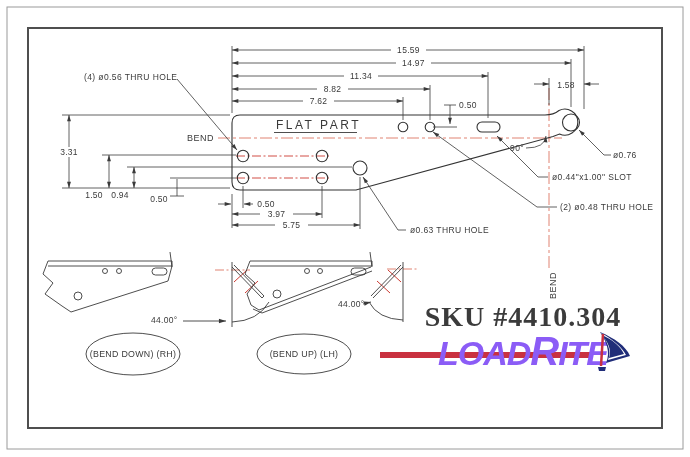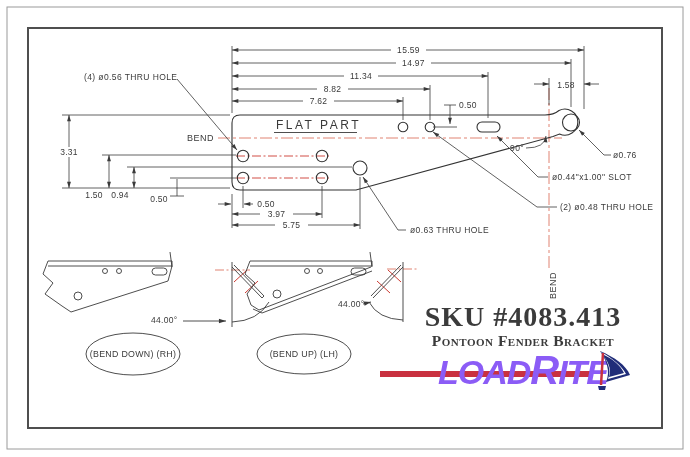--- a/index.html
+++ b/index.html
@@ -171,22 +171,21 @@
 
     <text class="dim" x="151" y="323">44.00°</text>
     <text class="dim" x="338" y="307">44.00°</text>
     <text class="elltxt" x="133" y="357" text-anchor="middle">(BEND DOWN) (RH)</text>
     <text class="elltxt" x="304" y="357" text-anchor="middle">(BEND UP) (LH)</text>
   </g>
 </svg>
 
 
 <div id="titleblock">
-  <div class="sku">SKU #4083.413</div>
-  <div class="product">Pontoon Fender Bracket</div>
+  <div class="sku">SKU #4410.304</div>
   <div id="logo">
     <span class="bar"></span>
     <span class="word">LOAD</span><span class="word big">R</span><span class="word">ITE</span>
     <svg class="sail" width="46" height="44" viewBox="0 0 46 44">
       <path d="M8,2 C22,8 34,16 38,26 L14,33 C19,22 14,11 8,2 Z" fill="#202d79"></path>
       <path d="M9,3 C20,9 30,17 34,25 L16,30 C20,21 15,11 9,3 Z" fill="#fff"></path>
       <path d="M10,5 C21,10 29,17 32,24 L17,28 C20,20 16,12 10,5 Z" fill="#202d79"></path>
       <line x1="11" y1="4" x2="9" y2="36" stroke="#c93140" stroke-width="2.5"></line>
       <path d="M6,37 L14,37 L13,41 L7,41 Z" fill="#202d79"></path>
     </svg>

